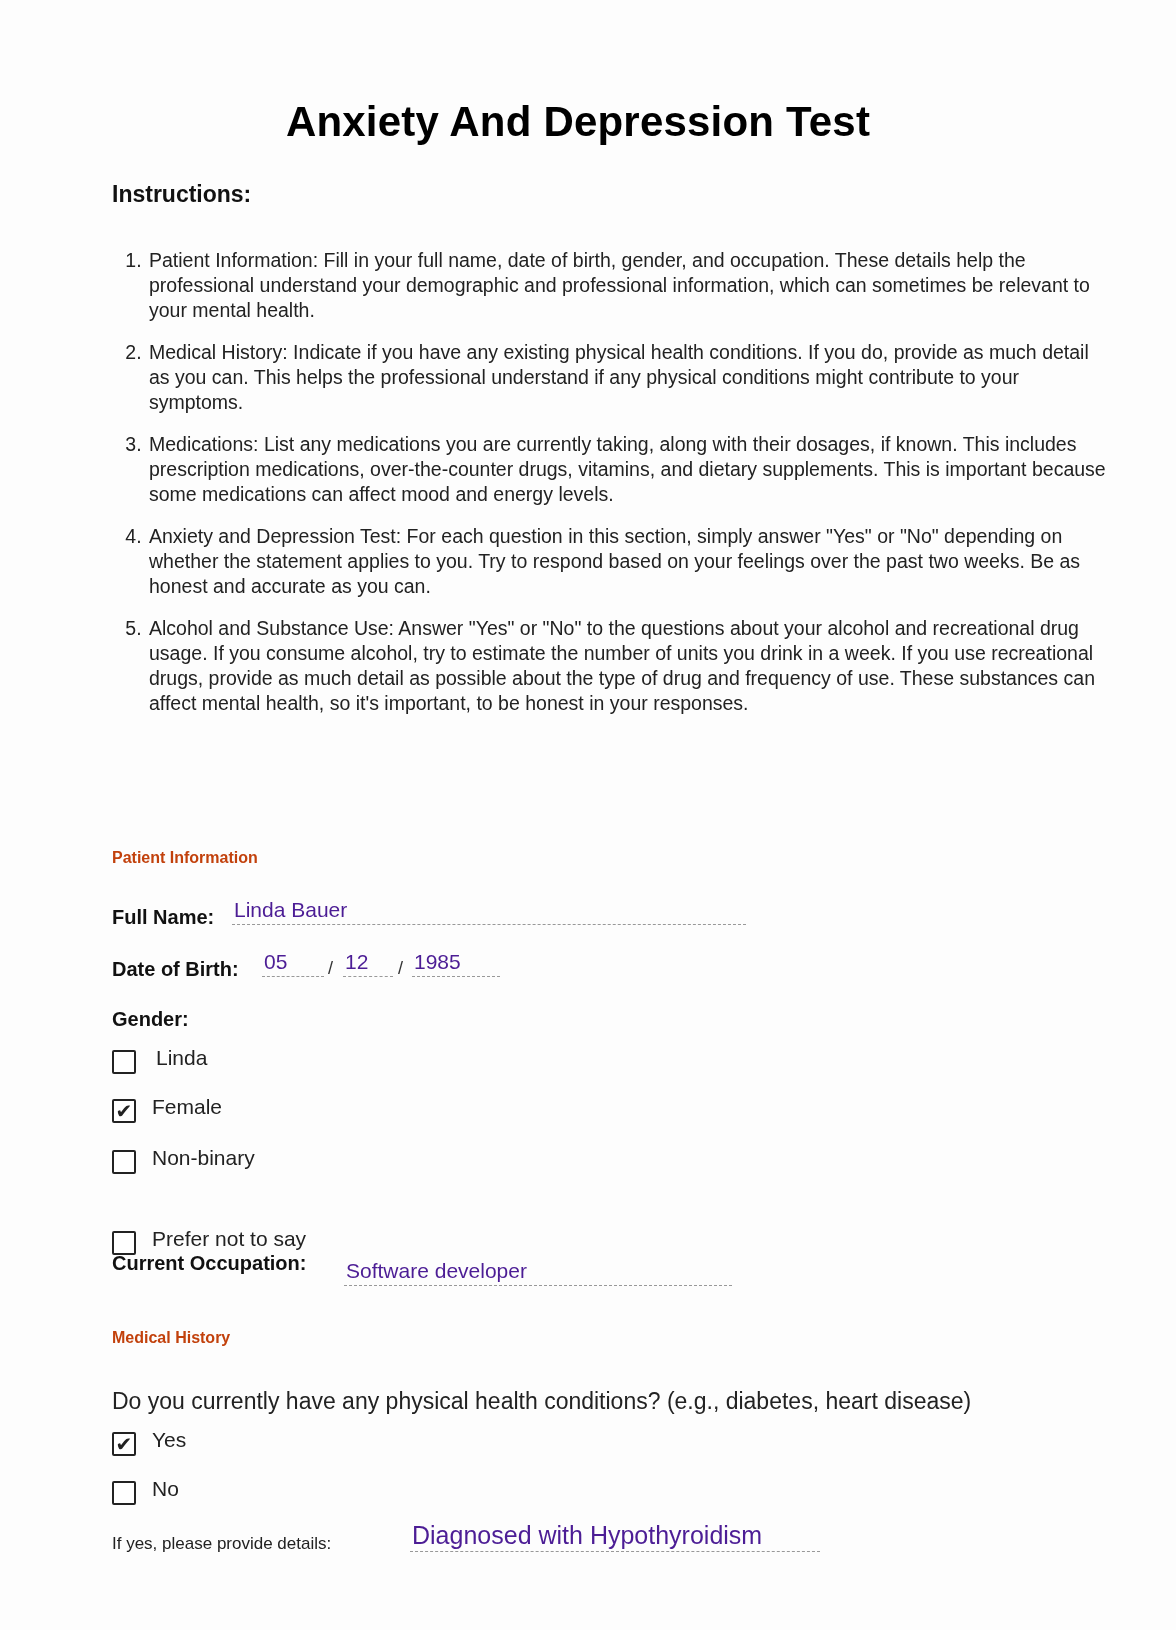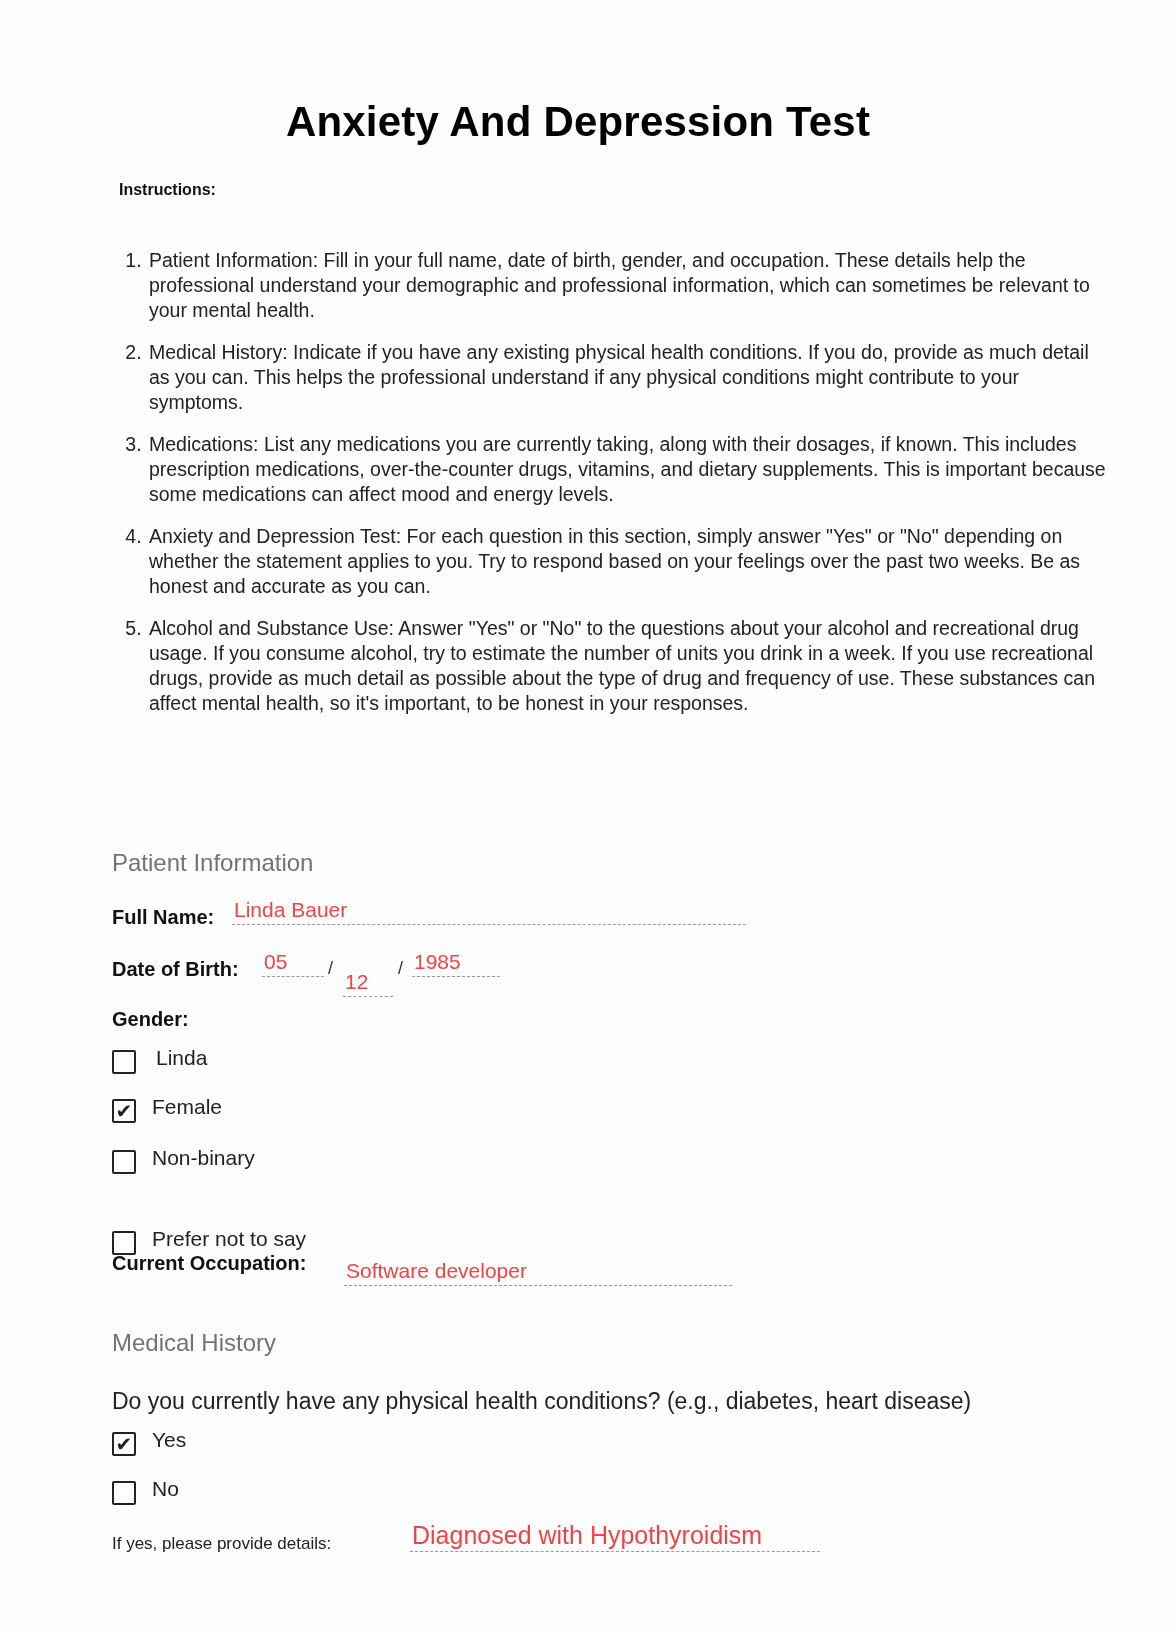--- a/index.html
+++ b/index.html
@@ -1,25 +1,25 @@
 <!DOCTYPE html>
 <html><head>
 <meta charset="utf-8">
 <style>
   html, body { margin: 0; padding: 0; background: #fdfdfd; }
   body { width: 1176px; height: 1630px; position: relative; overflow: hidden;
          font-family: "Liberation Sans", "DejaVu Sans", sans-serif; color: #1a1a1a; }
   .abs { position: absolute; }
   .title { left: 0; width: 1156px; top: 98px; text-align: center; font-size: 42px; font-weight: bold; color: #000; letter-spacing: 0.2px; }
-  .instr-label { left: 119px; top: 181px; font-size: 16px; font-weight: bold; color: #111; }
+  .instr-label { left: 112px; top: 181px; font-size: 23px; font-weight: bold; color: #111; }
   ol.instr { position: absolute; left: 112px; top: 248px; width: 960px; margin: 0; padding: 0 0 0 35px; font-size: 19.5px; line-height: 25px; color: #222; }
   ol.instr li { margin: 0 0 17px 0; padding-left: 2px; }
-  .sec-head { font-size: 24px; font-weight: normal; color: #737373; }
+  .sec-head { font-size: 16px; font-weight: bold; color: #c2410c; }
   .field-label { font-size: 20px; font-weight: bold; color: #111; }
-  .field-value { position: absolute; font-size: 21px; color: #ef4444; border-bottom: 1.5px dashed #999; padding: 0 2px 2px 2px; line-height: 24px; }
+  .field-value { position: absolute; font-size: 21px; color: #4c1d95; border-bottom: 1.5px dashed #999; padding: 0 2px 2px 2px; line-height: 24px; }
   .cb-row { position: absolute; left: 112px; display: flex; align-items: center; font-size: 21px; color: #222; }
   .cb { width: 24px; height: 24px; border: 2px solid #222; border-radius: 2px; box-sizing: border-box; display: flex; align-items: center; justify-content: center; font-size: 20px; line-height: 1; margin-right: 16px; background: #fff; }
   .cb-label { position: relative; top: -4px; }
   .slash { position: absolute; font-size: 18px; color: #333; }
   .question { font-size: 23px; color: #222; }
 </style>
 </head>
 <body>
 
 <div class="abs title">Anxiety And Depression Test</div>
@@ -34,21 +34,21 @@
 </ol>
 
 <div class="abs sec-head" style="left:112px; top:849px;">Patient Information</div>
 
 <div class="abs field-label" style="left:112px; top:906px;">Full Name:</div>
 <div class="field-value" style="left:232px; top:898px; width:510px;">Linda Bauer</div>
 
 <div class="abs field-label" style="left:112px; top:958px;">Date of Birth:</div>
 <div class="field-value" style="left:262px; top:950px; width:58px;">05</div>
 <div class="slash" style="left:328px; top:958px;">/</div>
-<div class="field-value" style="left:343px; top:950px; width:46px;margin-top:20px;">12</div>
+<div class="field-value" style="left:343px; top:950px; width:46px;">12</div>
 <div class="slash" style="left:398px; top:958px;">/</div>
 <div class="field-value" style="left:412px; top:950px; width:84px;">1985</div>
 
 <div class="abs field-label" style="left:112px; top:1008px;">Gender:</div>
 
 <div class="cb-row" style="top:1050px;">
   <div class="cb"></div>
   <span class="cb-label" style="margin-left:4px;">Linda</span>
 </div>
 <div class="cb-row" style="top:1099px;">

